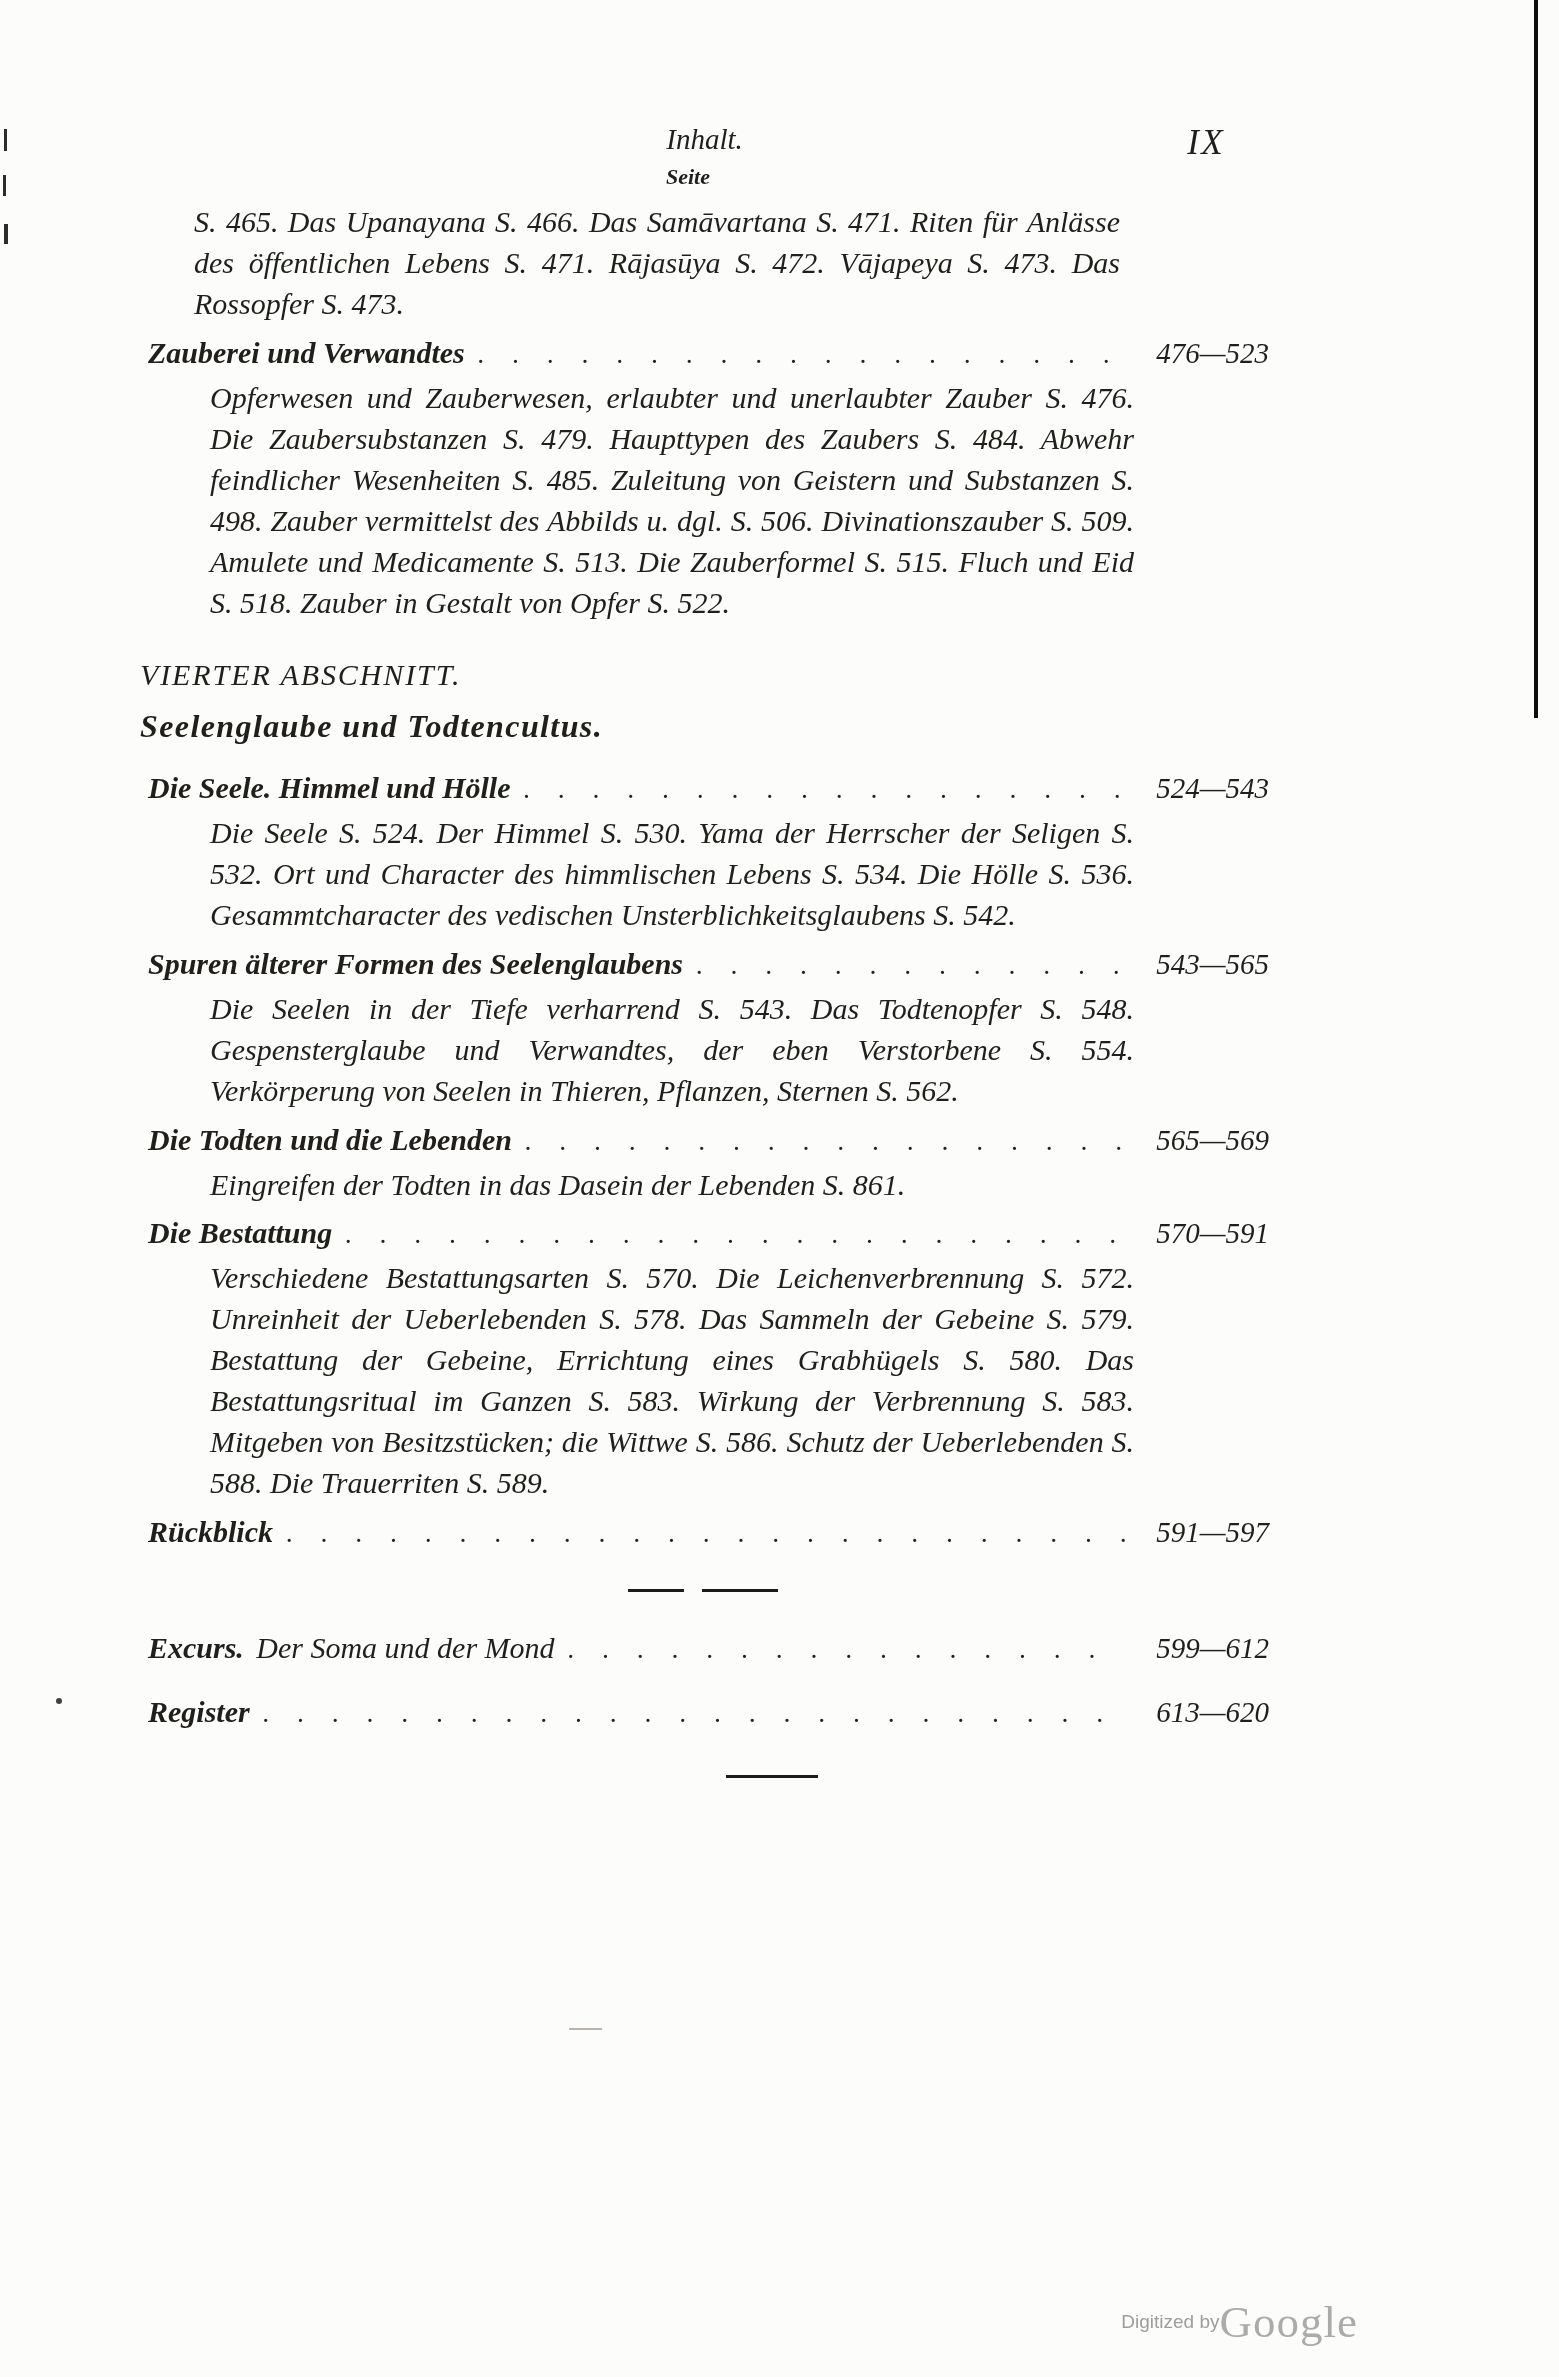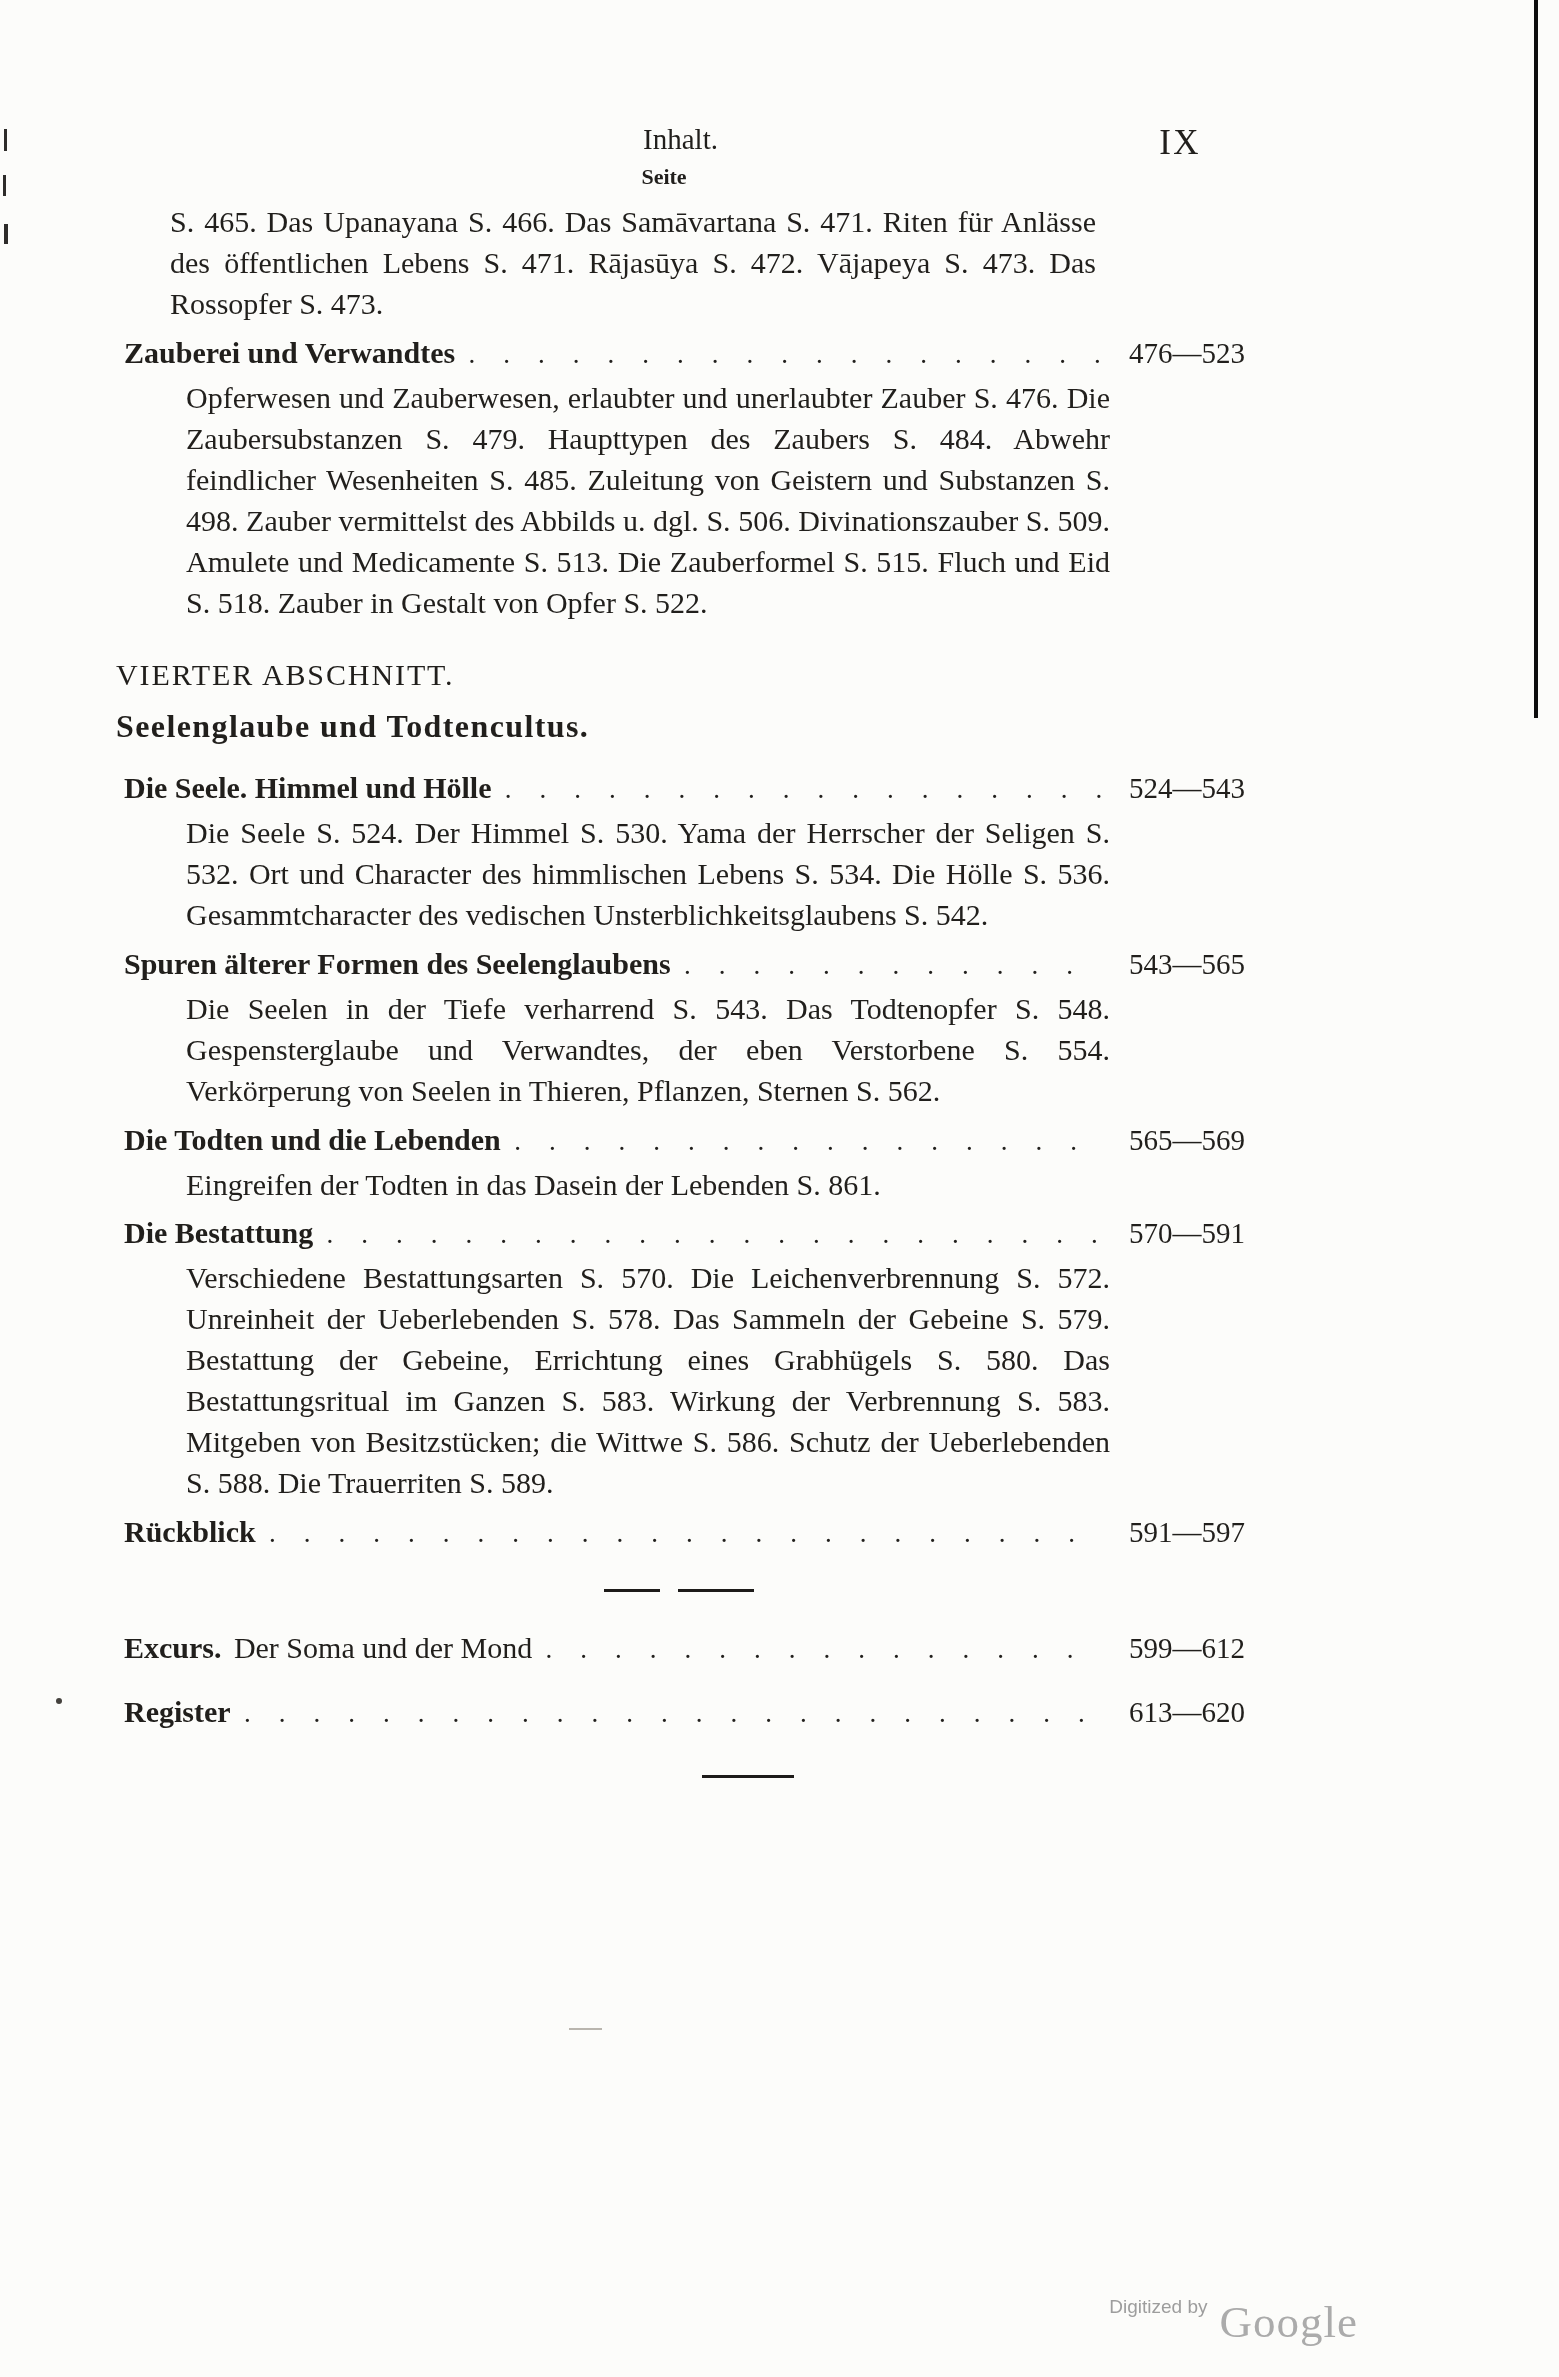--- a/index.html
+++ b/index.html
@@ -19,21 +19,21 @@
     background:#0d0d0d;
   }
   .mark { position:absolute; background:#2e2c2a; }
   .mark.m1 { left:3.8px;  top:129px; width:3.3px; height:22px; }
   .mark.m2 { left:2.9px;  top:175px; width:3.3px; height:21px; }
   .mark.m3 { left:4.3px;  top:224px; width:3.3px; height:20px; }
   .mark.dot { left:56px; top:1698px; width:6.2px; height:6.2px; border-radius:50%; background:#44413d; }
   .mark.faint { left:569px; top:2028px; width:33px; height:2.4px; background:#b9b5ae; }
 
   .content {
-    position:absolute; left:116px; top:121px; width:1129px;
+    position:absolute; left:140px; top:121px; width:1129px;font-style:italic;
   }
 
   
   .header-row { position:relative; height:37px; }
   .title {
     position:absolute; left:0; right:0; text-align:center;
     font-size:29px; line-height:37px;
   }
   .folio {
     position:absolute; right:44px; top:4.8px;
@@ -80,21 +80,21 @@
   .divider2 {
     margin:41px 0 0 586px;
     width:92px; height:2.9px; background:#1d1b19;
   }
 
   .spaced { margin-top:21.5px; }
 
   
   .footer {
     position:absolute; right:201px; top:2296px;
-    display:flex; align-items:flex-start; gap:12px;
+    display:flex; align-items:center; gap:0;
   }
   .digitized { font-family:"Liberation Sans", sans-serif; font-size:19px; color:#9d9d9d; }
   .google-logo { font-size:45px; color:#ababab; letter-spacing:1px; }
 </style>
 </head>
 <body>
 
 <div class="page">
 
   <div class="edge-line-right"></div>

